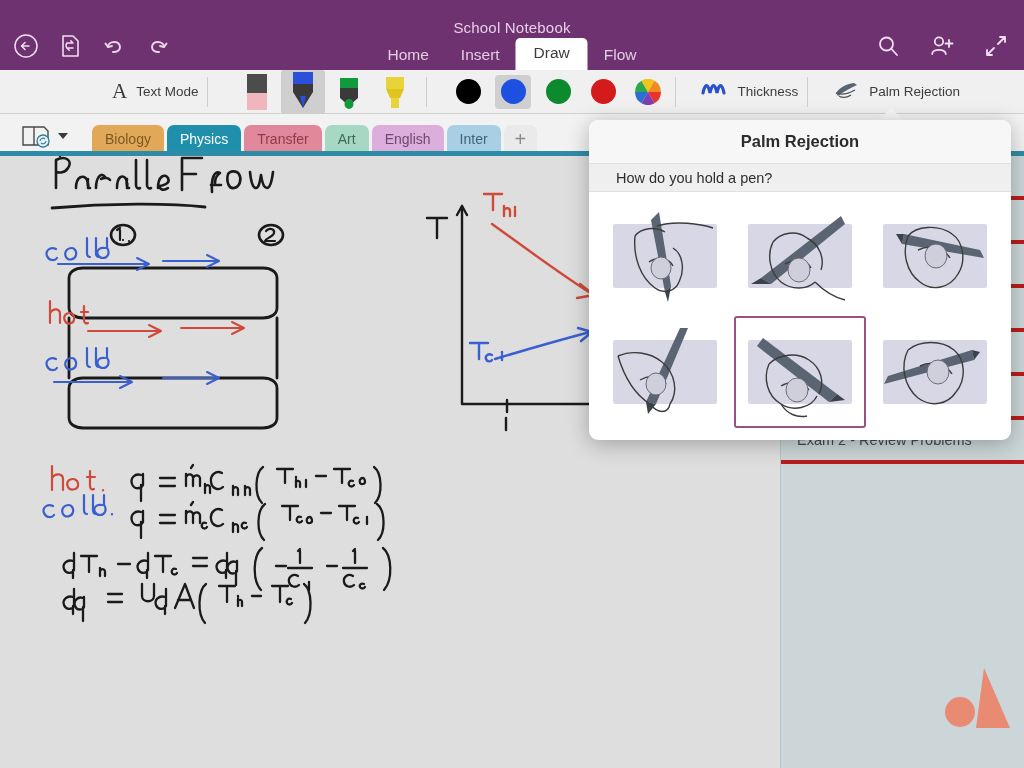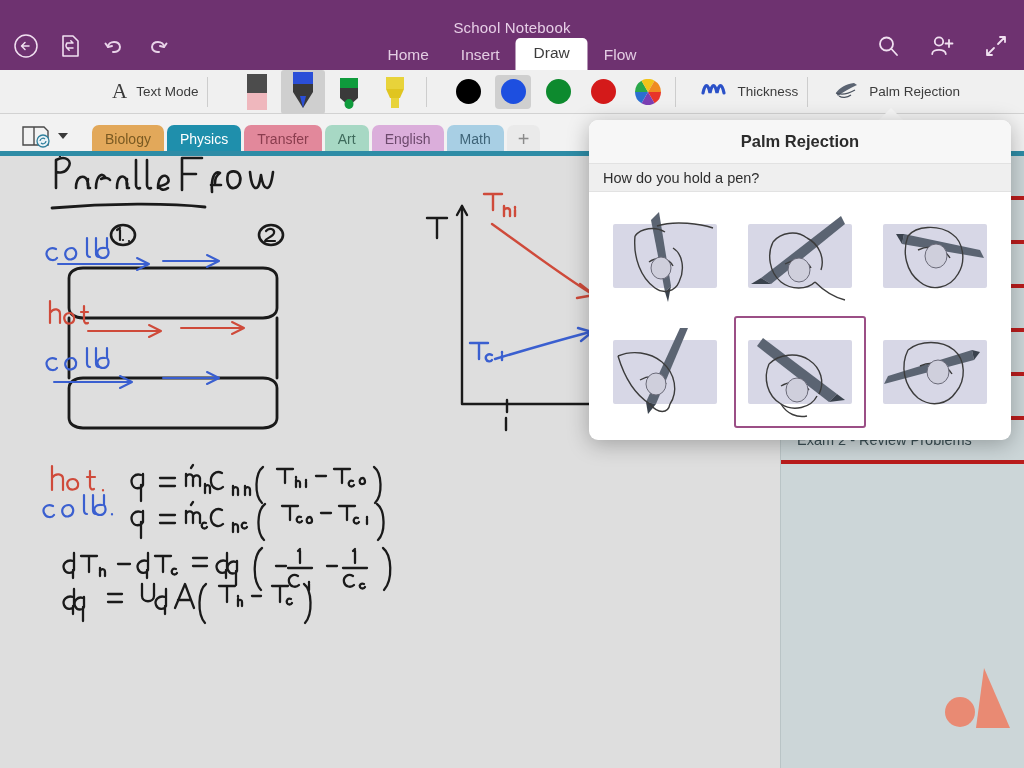--- a/index.html
+++ b/index.html
@@ -114,21 +114,21 @@
     position: absolute; left: 878px; top: 108px; width: 0; height: 0;
     border-left: 13px solid transparent; border-right: 13px solid transparent;
     border-bottom: 13px solid #f7f7f7;
   }
   .popup-title {
     height: 44px; display: flex; align-items: center; justify-content: center;
     font-size: 16.5px; font-weight: bold; color: #2c2c2c;
     background: #f7f7f7; border-bottom: 1px solid #e2e2e2;
   }
   .popup-q {
-    height: 28px; display: flex; align-items: center; padding-left: 14px;
+    height: 28px; display: flex; align-items: center; padding-left: 27px;
     font-size: 14.5px; color: #2e2e2e; background: #efefef; border-bottom: 1px solid #e2e2e2;
   }
   .grip-grid {
     padding: 8px 10px 10px 10px; display: grid; grid-template-columns: repeat(3, 1fr);
     grid-template-rows: repeat(2, 112px); gap: 4px;
   }
   .grip {
     position: relative; display: flex; align-items: center; justify-content: center;
     border: 2px solid transparent; border-radius: 3px;
   }
@@ -310,21 +310,21 @@
           <path d="M1 2 L6 8 L11 2 Z" fill="#3a3a3a"></path>
         </svg>
     </div>
 
     <div class="sect-tabs">
       <div class="sect-tab" style="background:#e2a85a;color:#7a5a22">Biology</div>
       <div class="sect-tab active" style="background:#1f8fac;color:#ffffff">Physics</div>
       <div class="sect-tab" style="background:#e2889b;color:#8a3d4e">Transfer</div>
       <div class="sect-tab" style="background:#a7d8c4;color:#3f6b5c">Art</div>
       <div class="sect-tab" style="background:#dbaedb;color:#6d4a6d">English</div>
-      <div class="sect-tab" style="background:#a8cfe4;color:#3e6478">Math</div>
+      <div class="sect-tab" style="background:#a8cfe4;color:#3e6478">Inter</div>
       <div class="addtab">+</div>
     </div>
   </div>
   <div class="tabrule"></div>
 
   <div class="canvas">
     <svg class="ink" width="780" height="612" viewBox="0 0 780 612">
       <g fill="none" stroke="#1a1a1a" stroke-width="2.6" stroke-linecap="round" stroke-linejoin="round">
 
         <path d="M56 32 v-28 c10 -5 17 1 12 8 c-3 5 -9 5 -12 4"></path>

